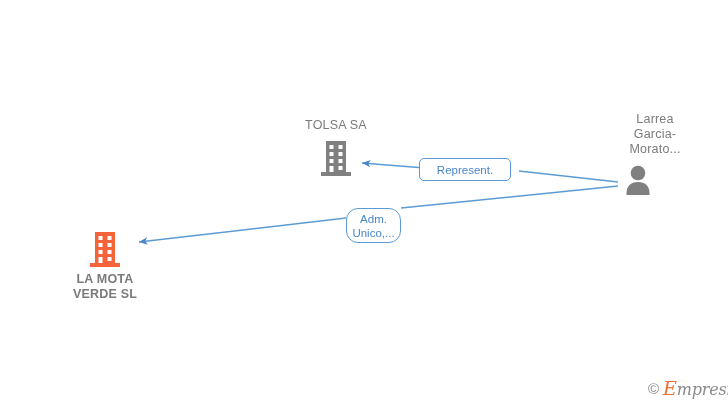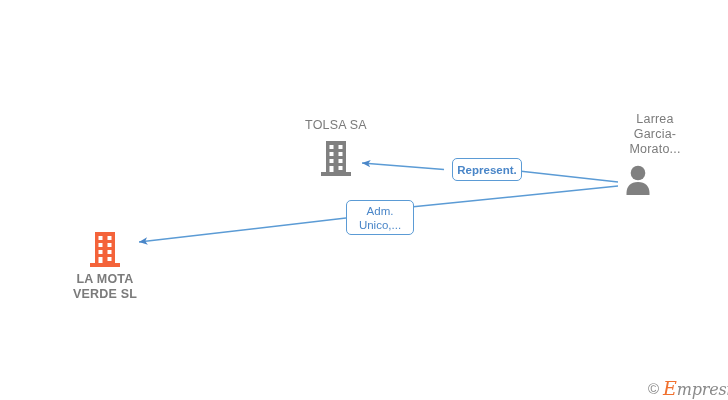--- a/index.html
+++ b/index.html
@@ -68,31 +68,31 @@
     font-size: 11.5px;
     line-height: 14px;
     text-align: center;
     display: flex;
     align-items: center;
     justify-content: center;
     white-space: pre-line;
     padding: 2px 6px;
   }
   #edge-label-represent {
-    left: 452px;
+    left: 419px;
     top: 158px;
-    width: 70px;
+    width: 92px;
     height: 23px;
-    font-weight: bold;
   }
   #edge-label-adm {
     left: 346px;
-    top: 200px;
-    width: 68px;
+    top: 208px;
+    width: 55px;
     height: 35px;
+    border-radius: 12px;
   }
 
   
   #watermark {
     position: absolute;
     left: 648px;
     top: 377px;
     display: flex;
     align-items: center;
     gap: 4px;

